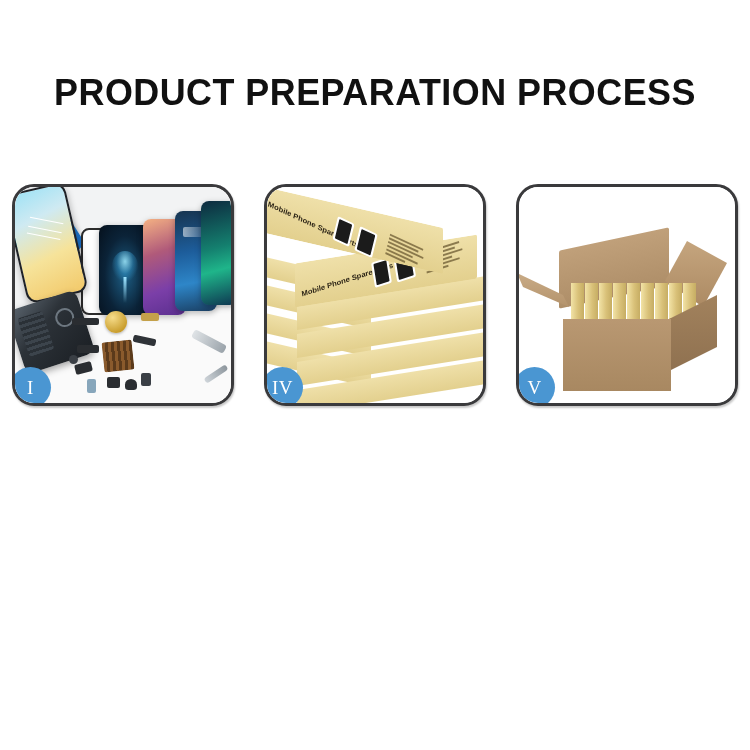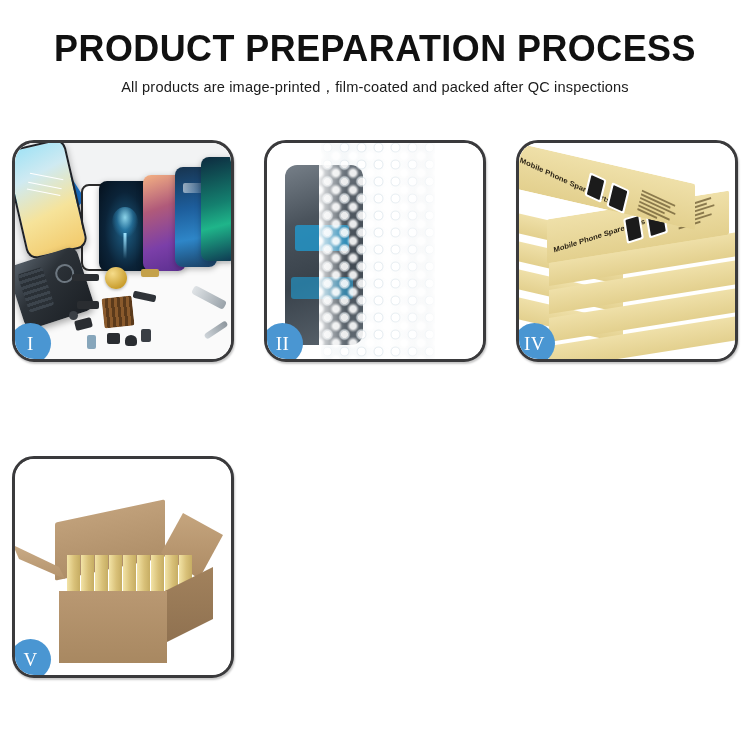--- a/index.html
+++ b/index.html
@@ -12,20 +12,21 @@
     height: 750px;
     overflow: hidden;
     font-family: "Liberation Sans", sans-serif;
     -webkit-font-smoothing: antialiased;
   }
   .page {
     position: relative;
     width: 750px;
     height: 540px;
     background: #ffffff;
+    margin-top: 44px;
   }
 
   
   .header {
     position: absolute;
     left: 0;
     top: 28px;
     width: 750px;
     text-align: center;
   }
@@ -346,21 +347,20 @@
   .sc-seamL2{position:absolute;left:52px;top:142px;width:9px;height:22px;background:rgba(120,95,66,.5);transform:skewY(20deg);}
   .sc-vline{position:absolute;left:117px;top:96px;width:2px;height:66px;background:rgba(110,88,62,.5);}
 </style>
 </head>
 <body>
 
 <div class="page">
 
   <div class="header">
     <div class="title">PRODUCT PREPARATION PROCESS</div>
-    <div class="subtitle">All products are image-printed，film-coated and packed after QC inspections</div>
   </div>
 
   <div class="grid">
 
     <div class="panel">
       <div class="photo">
         <div class="p1-bg"></div>
         <div class="ph ph-a"></div>
         <div class="ph ph-white"></div>
         <div class="ph ph-dark"></div>
@@ -382,31 +382,20 @@
         <div class="strip s7"></div>
         <div class="strip s8"></div>
         <div class="strip s9"></div>
         <div class="strip s10"></div>
         <div class="tool"></div>
         <div class="tool2"></div>
       </div>
       <div class="badge">I</div>
     </div>
 
-    <div class="panel">
-      <div class="photo">
-        <div class="p2-bg"></div>
-        <div class="wrap-sheet"></div>
-        <div class="wrap-item"></div>
-        <div class="bubbles"></div>
-        <div class="bubbles-ring"></div>
-        <div class="wrap-gloss"></div>
-      </div>
-      <div class="badge">II</div>
-    </div>
 
 
     <div class="panel">
       <div class="photo">
         <div class="p4-bg"></div>
 
         <div class="stackbox" style="left:-4px;top:82px;width:108px;height:20px;transform:skewY(13deg);">
           <div class="sb-face"></div>
           </div>
         <div class="stackbox" style="left:-4px;top:110px;width:108px;height:20px;transform:skewY(13deg);">

